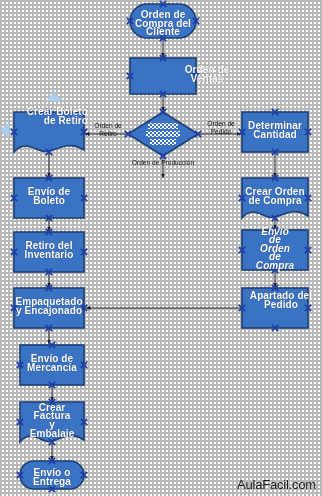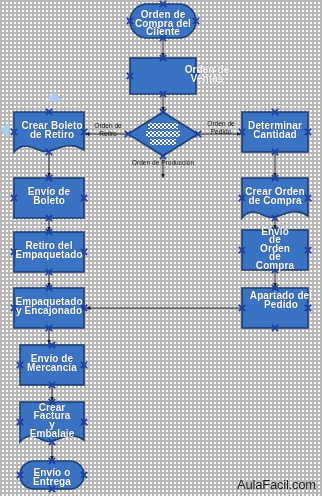--- a/index.html
+++ b/index.html
@@ -358,26 +358,26 @@
         <g>
           <line x1="80.8" y1="471.8" x2="87.2" y2="478.2" stroke="#1f3fa8" stroke-width="1.8"></line>
           <line x1="87.2" y1="471.8" x2="80.8" y2="478.2" stroke="#1f3fa8" stroke-width="1.8"></line>
         </g>
       </g>
   </svg>
 
   <div id="labels">
       <div class="node-label" style="left: 130px; top: 7px; width: 66px; height: 34px; display: flex; align-items: center; justify-content: center; padding: 0px 2px; box-sizing: border-box;">Orden de Compra del Cliente</div>
       <div class="node-label" style="left: 130px; top: 61px; width: 66px; height: 28px; display: flex; align-items: center; justify-content: center; padding: 0px 2px; box-sizing: border-box; margin-left: 44px;">Orden de Ventas</div>
-      <div class="node-label" style="left: 14px; top: 115px; width: 76px; height: 32px; display: flex; align-items: center; justify-content: center; padding: 0px 2px; box-sizing: border-box;">Crear Boleto de Retiro</div>
+      <div class="node-label" style="left: 14px; top: 101px; width: 76px; height: 32px; display: flex; align-items: center; justify-content: center; padding: 0px 2px; box-sizing: border-box; text-align: right;">Crear Boleto de Retiro</div>
       <div class="node-label" style="left: 242px; top: 115px; width: 66px; height: 32px; display: flex; align-items: center; justify-content: center; padding: 0px 2px; box-sizing: border-box;">Determinar Cantidad</div>
       <div class="node-label" style="left: 14px; top: 181px; width: 70px; height: 32px; display: flex; align-items: center; justify-content: center; padding: 0px 2px; box-sizing: border-box;">Envío de Boleto</div>
       <div class="node-label" style="left: 242px; top: 181px; width: 66px; height: 32px; display: flex; align-items: center; justify-content: center; padding: 0px 2px; box-sizing: border-box;">Crear Orden de Compra</div>
-      <div class="node-label" style="left: 14px; top: 235px; width: 70px; height: 32px; display: flex; align-items: center; justify-content: center; padding: 0px 2px; box-sizing: border-box;">Retiro del Empaquetado</div>
-      <div class="node-label" style="left: 242px; top: 233px; width: 66px; height: 32px; display: flex; align-items: center; justify-content: center; padding: 0px 17px; box-sizing: border-box;">Envío de Orden de Compra</div>
+      <div class="node-label" style="left: 14px; top: 235px; width: 70px; height: 32px; display: flex; align-items: center; justify-content: center; padding: 0px 2px; box-sizing: border-box;">Retiro del Inventario</div>
+      <div class="node-label" style="left: 242px; top: 233px; width: 66px; height: 32px; display: flex; align-items: center; justify-content: center; padding: 0px 17px; box-sizing: border-box; font-style: italic;">Envío de Orden de Compra</div>
       <div class="node-label" style="left: 14px; top: 291px; width: 70px; height: 32px; display: flex; align-items: center; justify-content: center; padding: 0px 2px; box-sizing: border-box;">Empaquetado y Encajonado</div>
       <div class="node-label" style="left: 242px; top: 285px; width: 78px; height: 32px; display: flex; align-items: center; justify-content: center; padding: 0px 2px; box-sizing: border-box;">Apartado del Pedido</div>
       <div class="node-label" style="left: 20px; top: 348px; width: 64px; height: 32px; display: flex; align-items: center; justify-content: center; padding: 0px 2px; box-sizing: border-box;">Envío de Mercancía</div>
       <div class="node-label" style="left: 20px; top: 405px; width: 64px; height: 32px; display: flex; align-items: center; justify-content: center; padding: 0px 16px; box-sizing: border-box;">Crear Factura y Embalaje</div>
       <div class="node-label" style="left: 20px; top: 464px; width: 64px; height: 28px; display: flex; align-items: center; justify-content: center; padding: 0px 2px; box-sizing: border-box;">Envío o Entrega</div>
     </div>
 
   <div class="edge-label" style="left:86px;top:122px;width:44px;">Orden de Retiro</div>
   <div class="edge-label" style="left:198px;top:120px;width:46px;">Orden de Pedido</div>
   <div class="edge-label" style="left:131px;top:159px;width:64px;">Orden de Producción</div>

